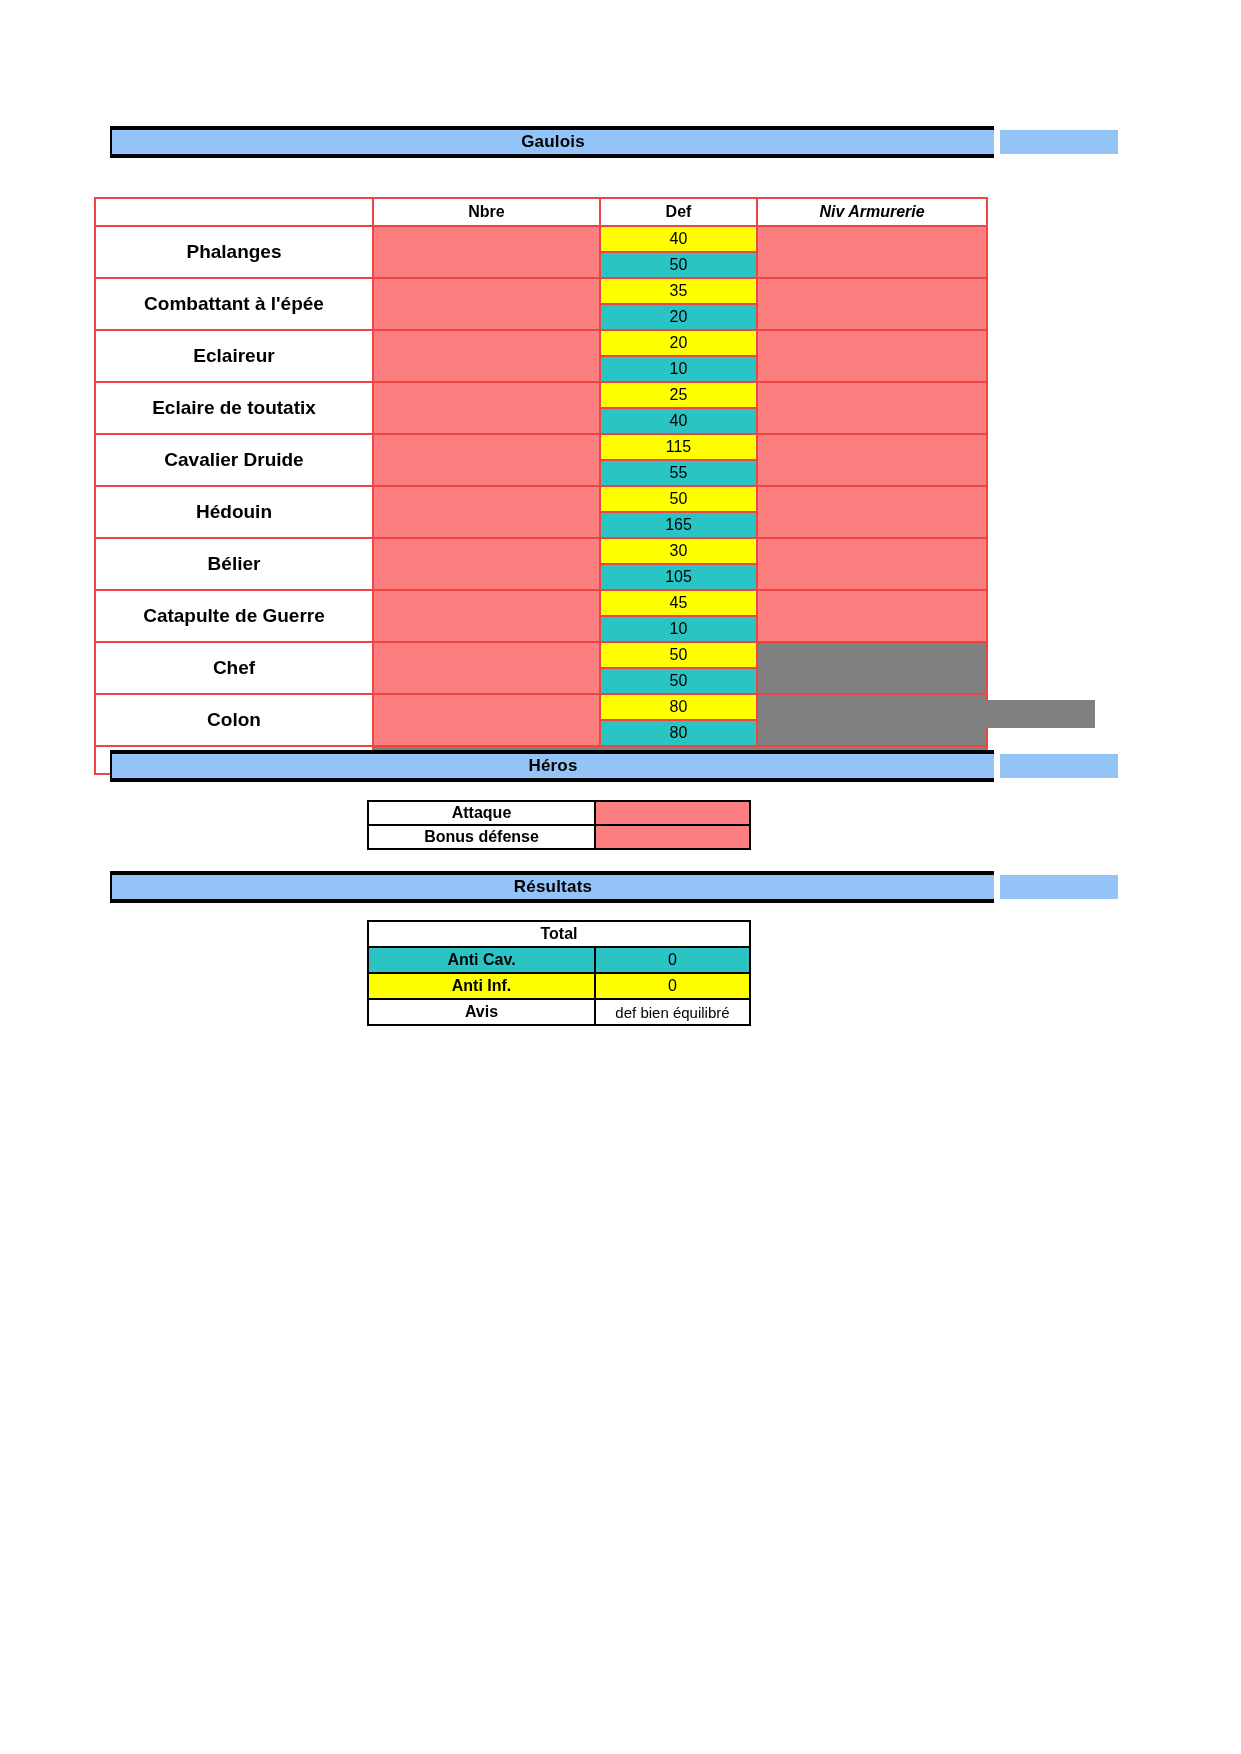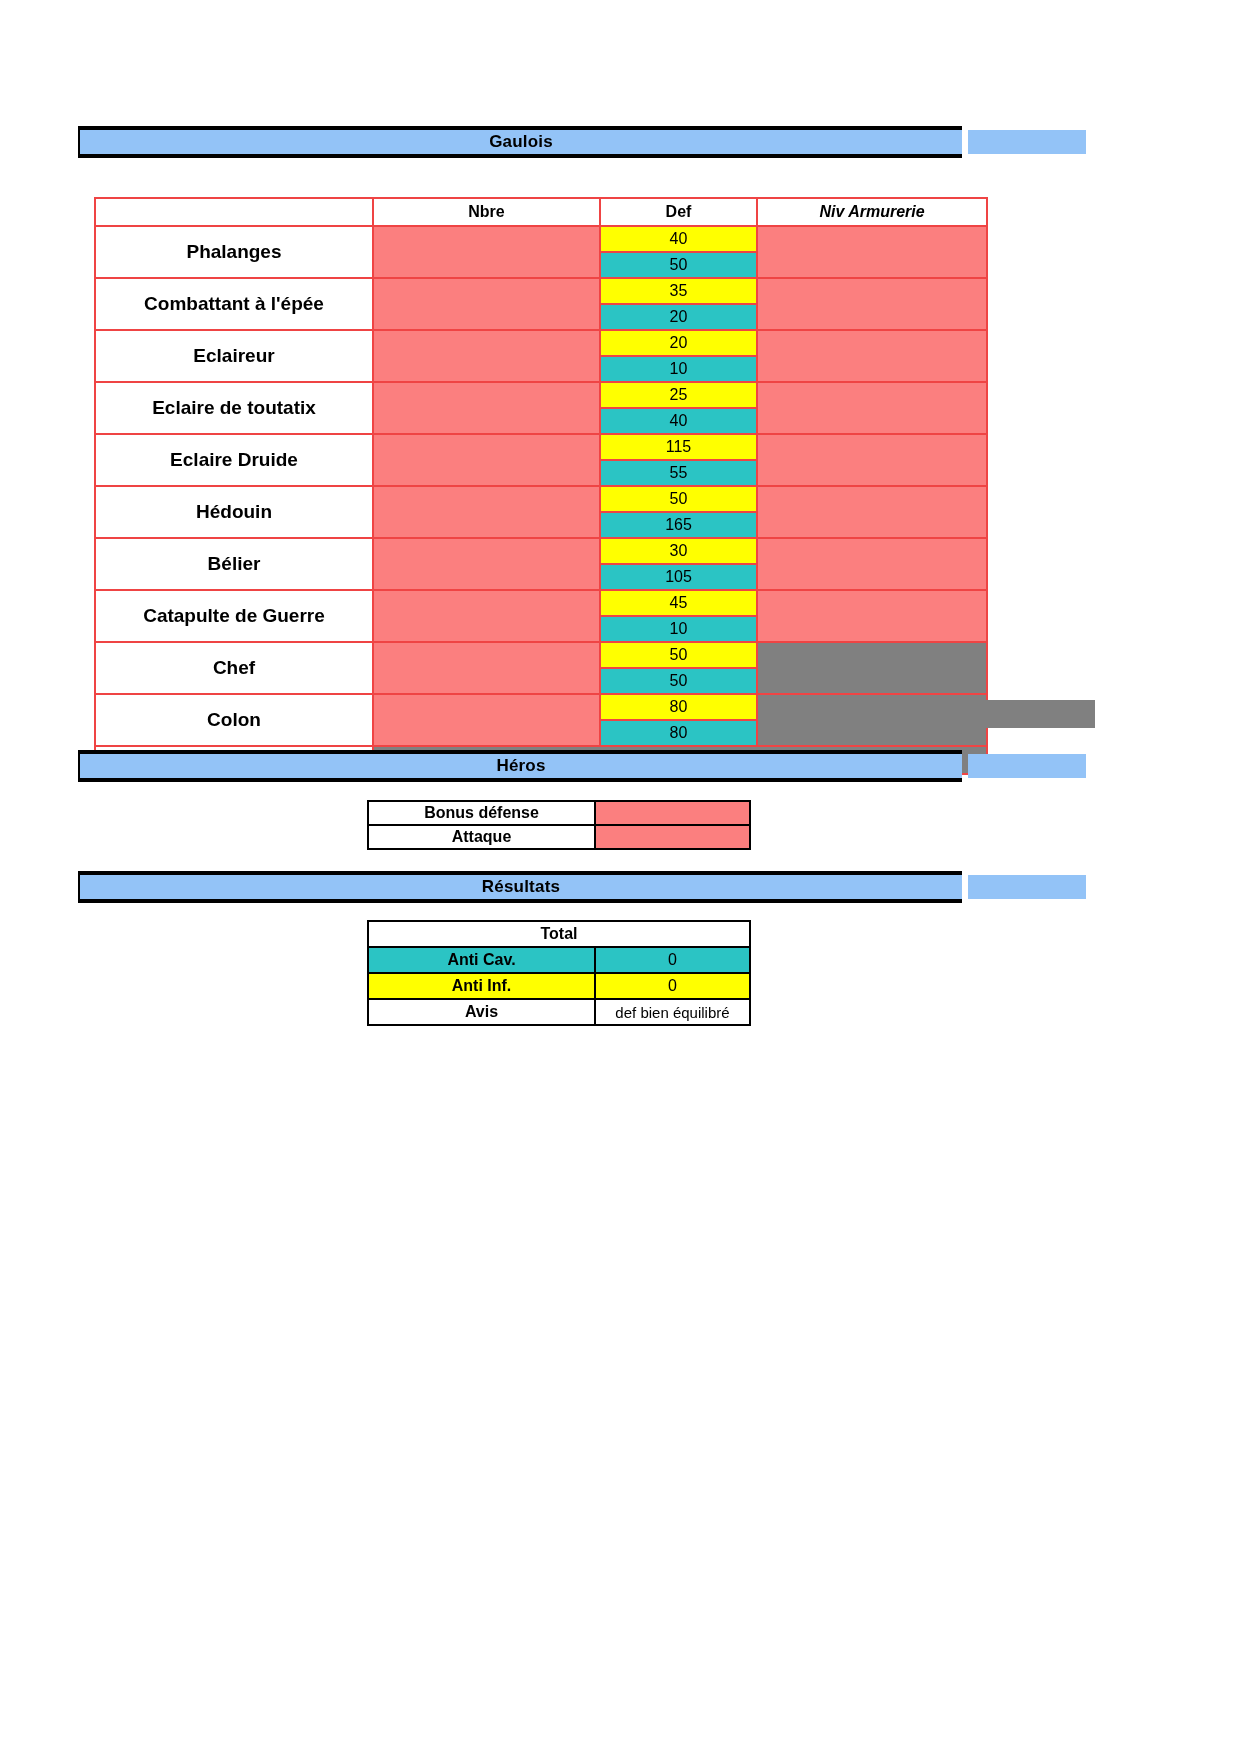--- a/index.html
+++ b/index.html
@@ -11,21 +11,21 @@
     width: 1241px;
     height: 1754px;
     font-family: "Liberation Sans", sans-serif;
     position: relative;
     overflow: hidden;
   }
 
   
   .banner-wrap {
     position: absolute;
-    left: 78px;
+    left: 110px;
     display: flex;
     align-items: stretch;
   }
   .banner-main {
     box-sizing: border-box;
     width: 884px;
     height: 32px;
     background: #93c3f7;
     border-top: 4px solid #000000;
     border-bottom: 4px solid #000000;
@@ -232,21 +232,21 @@
     <td class="unit-name" rowspan="2">Eclaire de toutatix</td>
     <td class="cell-red" rowspan="2"></td>
     <td class="cell-yellow">25</td>
     <td class="cell-red" rowspan="2"></td>
   </tr>
   <tr>
     <td class="cell-teal">40</td>
   </tr>
 
   <tr>
-    <td class="unit-name" rowspan="2">Eclaire Druide</td>
+    <td class="unit-name" rowspan="2">Cavalier Druide</td>
     <td class="cell-red" rowspan="2"></td>
     <td class="cell-yellow">115</td>
     <td class="cell-red" rowspan="2"></td>
   </tr>
   <tr>
     <td class="cell-teal">55</td>
   </tr>
 
   <tr>
     <td class="unit-name" rowspan="2">Hédouin</td>
@@ -308,25 +308,25 @@
 <div class="grey-tail" style="left:978px; top:700px; width:117px; height:28px;"></div>
 
 <div class="banner-wrap" style="top:750px;">
   <div class="banner-main">Héros</div>
   <div class="banner-tail"></div>
 </div>
 
 <table class="hero-table">
   <tbody>
       <tr>
+    <td class="hero-label">Attaque</td>
+    <td class="hero-val"></td>
+  </tr>
+  <tr>
     <td class="hero-label">Bonus défense</td>
-    <td class="hero-val"></td>
-  </tr>
-  <tr>
-    <td class="hero-label">Attaque</td>
     <td class="hero-val"></td>
   </tr>
 </tbody>
   </table>
 
 <div class="banner-wrap" style="top:871px;">
   <div class="banner-main">Résultats</div>
   <div class="banner-tail"></div>
 </div>
 

